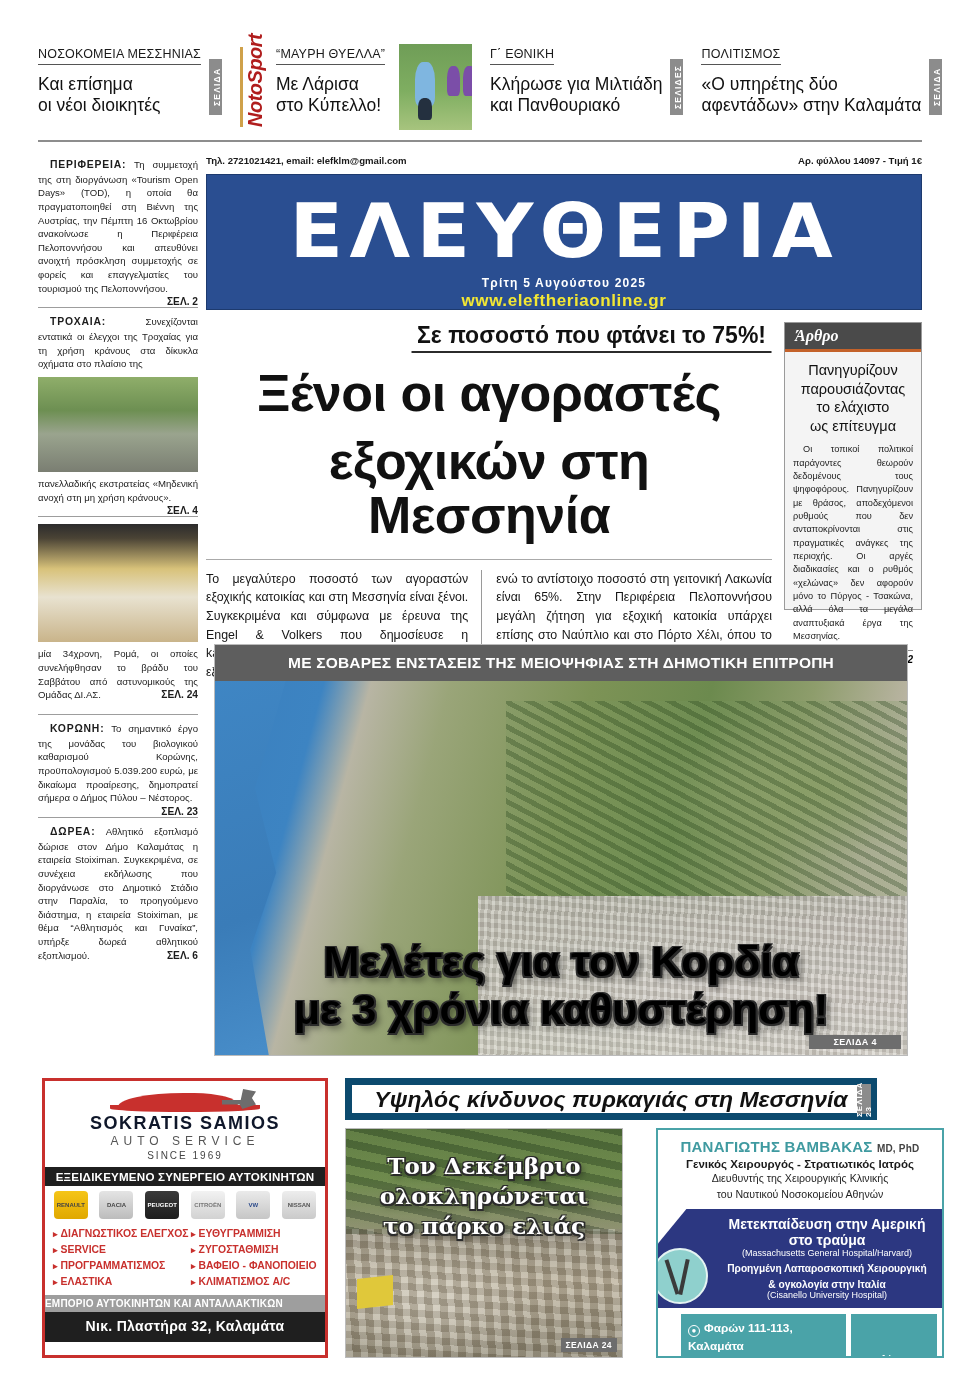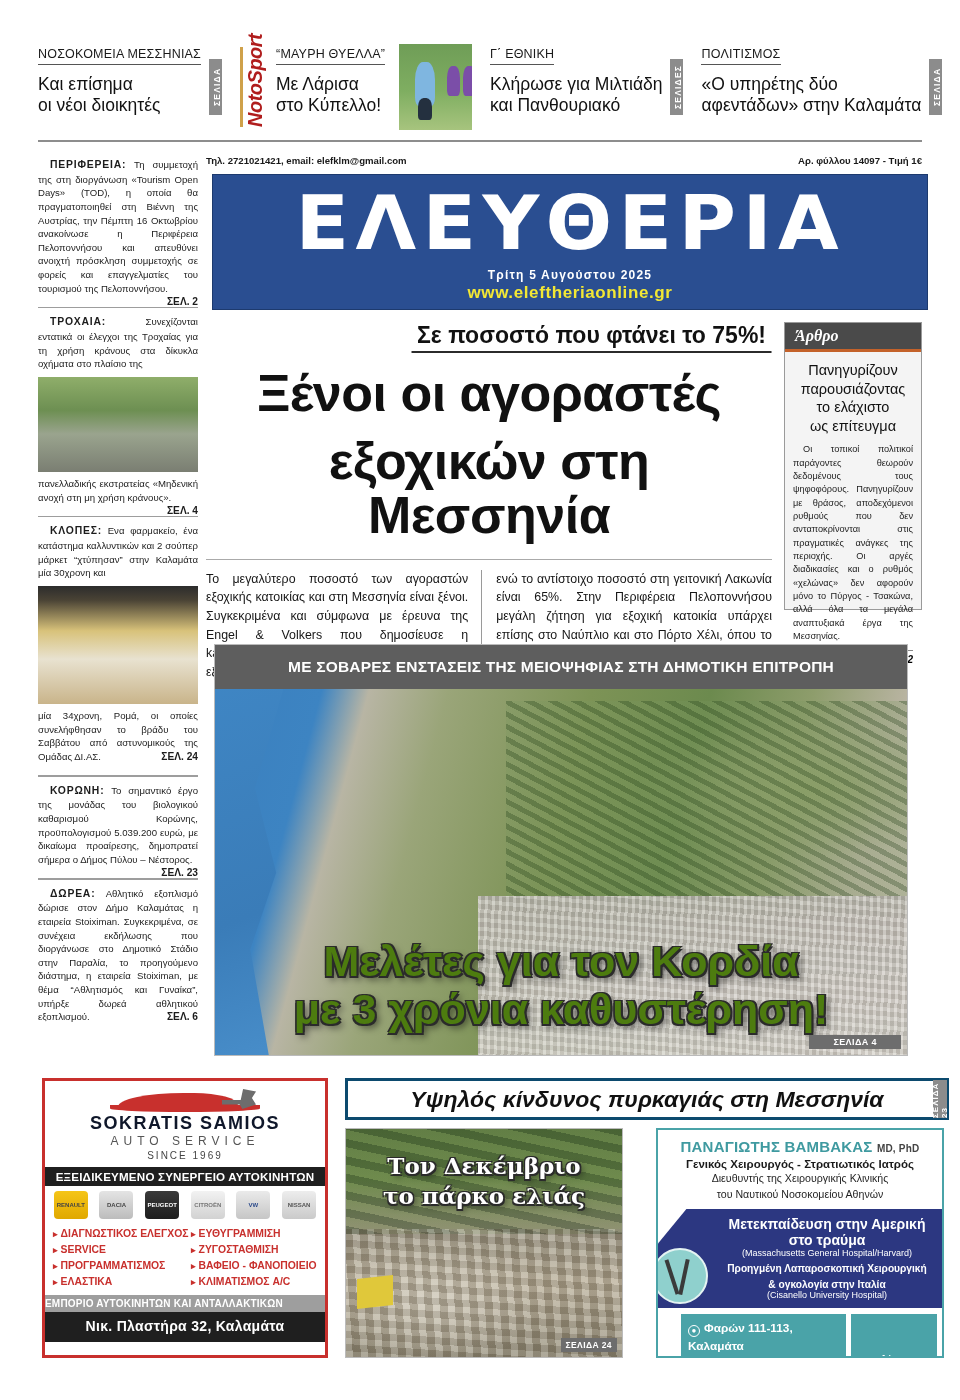--- a/index.html
+++ b/index.html
@@ -120,22 +120,21 @@
     display:flex; justify-content: space-between;
     font-size: 9.6px; font-weight: bold; color: #1a1a1a;
   }
   .masthead {
     position: absolute; left: 206px; top: 174px;
     width: 716px; height: 136px;
     background: #2a4e91;
     border: 1px solid #1d3a6e;
     display: flex; flex-direction: column;
     align-items: center; justify-content: flex-start;
-    padding-top: 12px;
-    margin-left: 6px;
+    padding-top: 20px;
   }
   .masthead-title {
     font-family: "DejaVu Sans", sans-serif;
     font-size: 74px;
     font-weight: bold;
     color: #ffffff;
     letter-spacing: 6px;
     line-height: .98;
     transform: scaleX(1.06);
   }
@@ -213,21 +212,21 @@
     font-size: 10px;
   }
 
   
   .hero {
     position: absolute; left: 214px; top: 644px;
     width: 694px; height: 412px;
     overflow: hidden; border: 1px solid #bbb;
   }
   .hero-banner {
-    position: absolute; left:0; top:0; width: 100%; height: 44px;
+    position: absolute; left:0; top:0; width: 100%; height: 36px;
     background: #5e5e5e; color: #fff;
     font-size: 15.5px; font-weight: bold; letter-spacing: .2px;
     display:flex; align-items:center; justify-content:center;
     z-index: 5;
   }
   .hero-img {
     position:absolute; left:0; top:28px; width:100%; height: 384px;
     background:
       radial-gradient(ellipse 55% 38% at 72% 82%, #d6d2cb 0%, rgba(214,210,203,0) 62%),
       radial-gradient(ellipse 40% 30% at 85% 30%, #8fa06a 0%, rgba(143,160,106,0) 60%),
@@ -251,38 +250,38 @@
     opacity:.92;
   }
   .hero-groves {
     position:absolute; right:0; top:28px; width: 58%; height: 56%;
     background: repeating-linear-gradient(28deg,
         rgba(60,90,45,.45) 0 5px, rgba(120,150,95,.25) 5px 11px);
   }
   .hero-title {
     position:absolute; left:0; right:0; bottom: 22px;
     text-align:center; z-index: 6;
-    font-size: 43px; font-weight: bold; color: #4d7c0f;
+    font-size: 43px; font-weight: bold; color: #000000;
     line-height: 1.1;
     text-shadow:
       2px 2px 0 #2b2b2b, -1.5px -1.5px 0 #2b2b2b,
       2px -1.5px 0 #2b2b2b, -1.5px 2px 0 #2b2b2b,
       4px 4px 7px rgba(0,0,0,.55);
   }
   .hero-page {
     position:absolute; right: 6px; bottom: 6px; z-index: 7;
     background:#6d6d6d; color:#fff; font-size: 9px; font-weight:bold;
     padding: 2px 24px; letter-spacing:.4px;
   }
 
   
   .fire-strip {
     position: absolute; left: 345px; top: 1078px;
-    width: 604px; height: 42px;
-    border: 3px solid #0c4a6e;
+    width: 532px; height: 42px;
+    border: 7px solid #0c4a6e;
     display: flex; align-items: center; justify-content: center;
     background: #fff;
   }
   .fire-text {
     font-family: "Liberation Sans", sans-serif;
     font-style: italic; font-weight: bold;
     font-size: 23px; color: #111;
   }
   .fire-tab {
     position:absolute; right: -1px; top: -1px; bottom: -1px;
@@ -538,23 +537,20 @@
       </p>
       <div class="rail-photo photo-traffic"></div>
       <p class="rail-p" style="text-indent:0">
         <span>πανελλαδικής εκστρατείας «Μηδενική ανοχή στη μη χρήση κράνους».</span>
         <span class="rail-page">ΣΕΛ. 4</span>
       </p>
     </div>
     <div class="rail-sep"></div>
 
     <div class="rail-item">
-      <p class="rail-p">
-        <span class="rail-label">ΚΛΟΠΕΣ:</span><span> Ενα φαρμακείο, ένα κατάστημα καλλυντικών και 2 σούπερ μάρκετ “χτύπησαν” στην Καλαμάτα μία 30χρονη και</span>
-      </p>
       <div class="rail-photo photo-goods"></div>
       <p class="rail-p" style="text-indent:0">
         <span>μία 34χρονη, Ρομά, οι οποίες συνελήφθησαν το βράδυ του Σαββάτου από αστυνομικούς της Ομάδας ΔΙ.ΑΣ.</span>
         <span class="rail-page">ΣΕΛ. 24</span>
       </p>
     </div>
     <div class="rail-sep"></div>
 
     <div class="rail-item">
       <p class="rail-p">
@@ -669,20 +665,21 @@
 
     </div>
   </div>
 
   <div class="olive">
     <div class="olive-trees"></div>
     <div class="olive-rocks"></div>
     <div class="olive-yellow"></div>
     <div class="olive-title">
       <div>Τον Δεκέμβριο</div>
+      <div>ολοκληρώνεται</div>
       <div>το πάρκο ελιάς</div>
     </div>
     <div class="olive-page">ΣΕΛΙΔΑ 24</div>
   </div>
 
   <div class="ad-doc">
     <div class="doc-name">
       <span>ΠΑΝΑΓΙΩΤΗΣ ΒΑΜΒΑΚΑΣ</span>
       <small>MD, PhD</small>
     </div>

